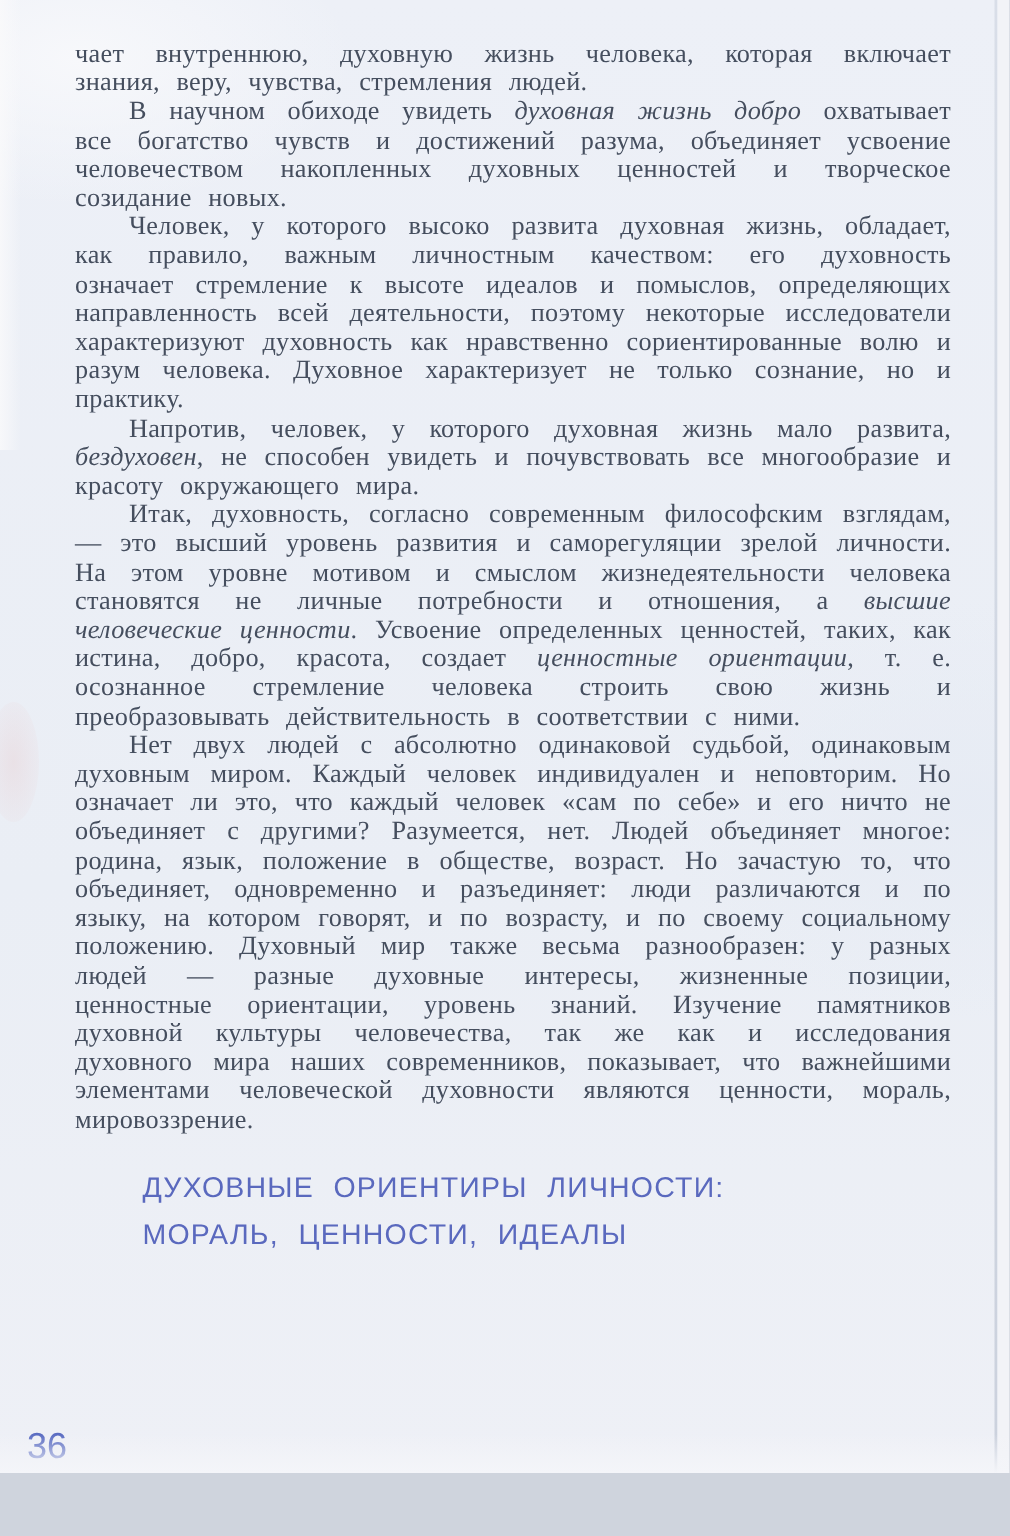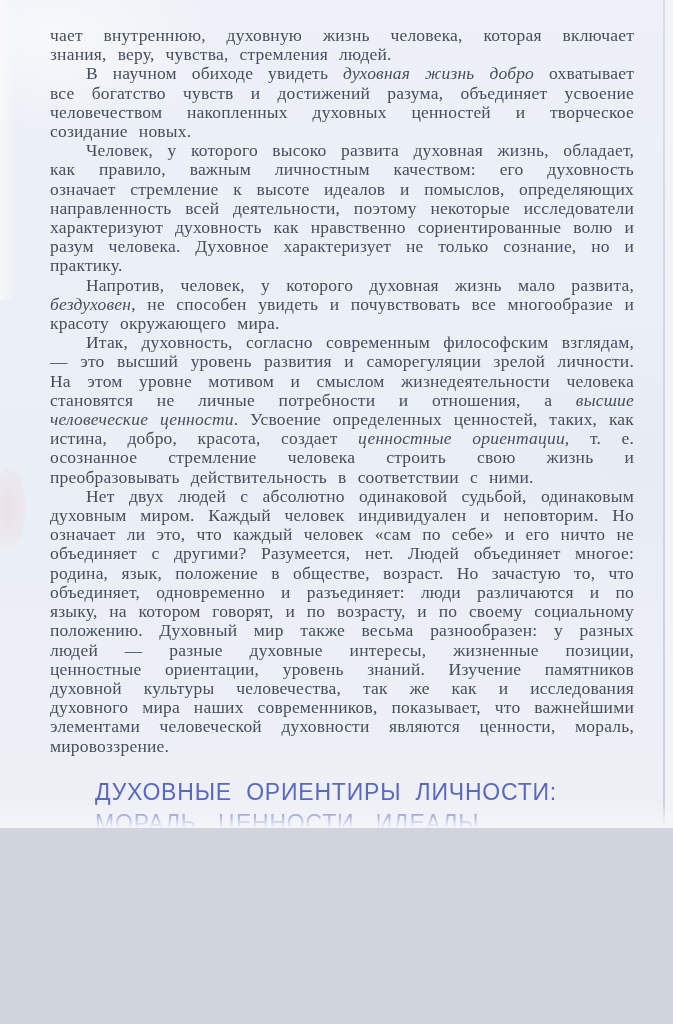--- a/index.html
+++ b/index.html
@@ -1,19 +1,19 @@
 <!DOCTYPE html>
 <html lang="ru" style="--heading: #5a69be; --page_number: #5a6cc2; --body_text: #454e5e; --paper: #ecf0f6;"><head>
 <meta charset="utf-8">
 <style>
   html, body { margin: 0; padding: 0; background: #cfd4dd; }
   .page {
     position: relative;
     width: 673px;
-    height: 828px;
+    height: 982px;
     margin: 0 auto;
     overflow: hidden;
     background:
       radial-gradient(ellipse 260px 140px at 8% 4%, #f7f8fb 0%, rgba(247,248,251,0) 70%),
       radial-gradient(ellipse 300px 200px at 96% 55%, rgba(230,235,244,0.9) 0%, rgba(230,235,244,0) 70%),
       linear-gradient(to bottom, #edf0f7 0%, #eaeef5 60%, #eef0f6 100%);
     font-family: "Liberation Serif", "DejaVu Serif", serif;
     color: var(--body_text, #454e5e);
   }
   .content {
@@ -28,21 +28,21 @@
     text-align: justify;
     word-spacing: 6.5px;
     letter-spacing: 0.2px;
   }
   .para.indent { text-indent: 36px; }
   .para em { font-style: italic; }
   .section-heading {
     margin: 21px 0 14px 45px;
     font-family: "Liberation Sans", "DejaVu Sans", sans-serif;
     font-weight: 400;
-    font-size: 23px;
+    font-size: 19px;
     line-height: 31px;
     letter-spacing: 0.8px;
     word-spacing: 7px;
     color: var(--heading, #5a69be);
   }
   .page-number {
     position: absolute;
     left: 18px;
     top: 951px;
     font-family: "Liberation Sans", "DejaVu Sans", sans-serif;

